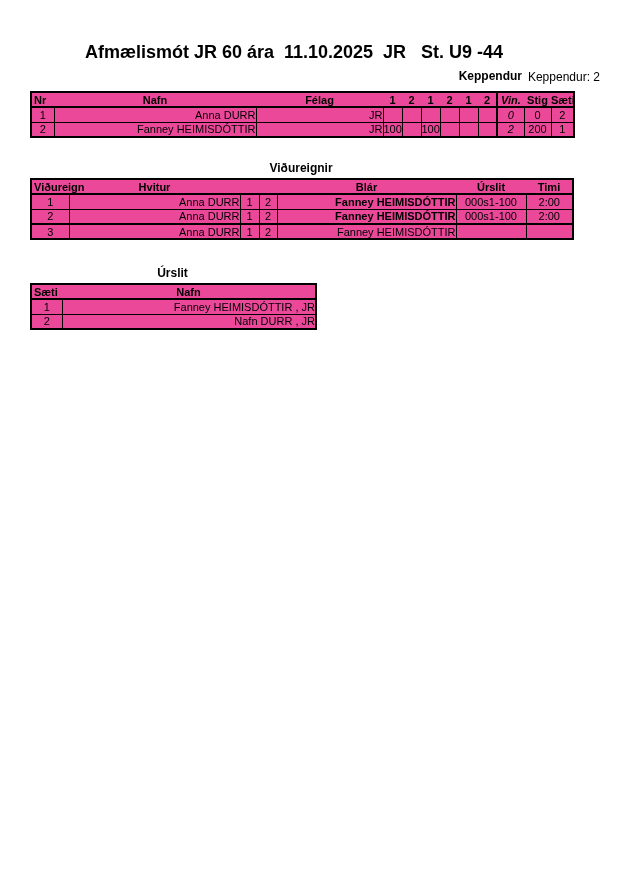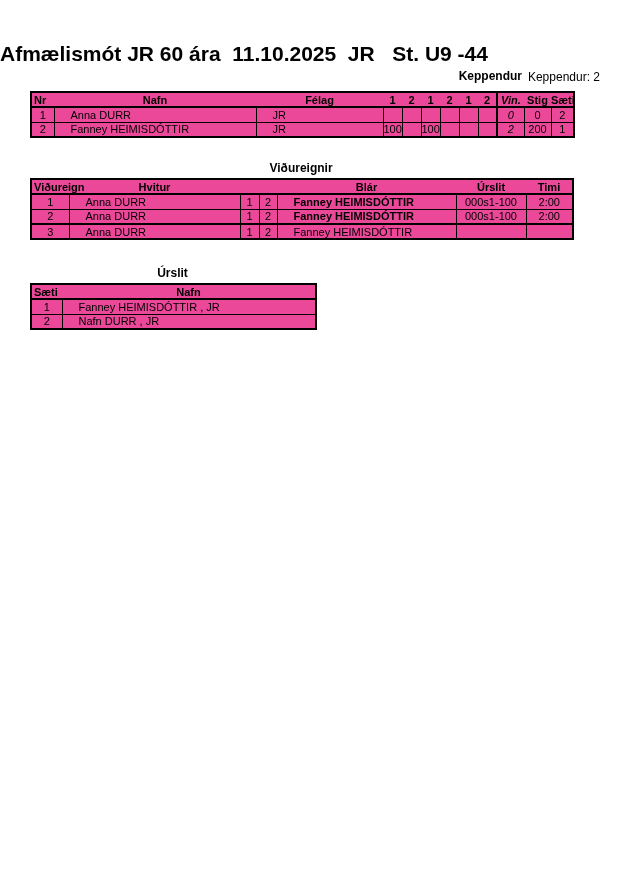--- a/index.html
+++ b/index.html
@@ -6,21 +6,21 @@
   body {
     width: 630px; height: 891px;
     background: #ffffff;
     color: #000000;
     font-family: "Liberation Sans", sans-serif;
     position: relative;
     overflow: hidden;
   }
   .page-title {
     position: absolute; top: 42px; left: 0; width: 588px;
-    font-weight: bold; font-size: 21px;
+    text-align: center; font-weight: bold; font-size: 18px;
     white-space: pre;
   }
   .section-title {
     position: absolute; font-weight: bold; font-size: 12px;
     text-align: center; white-space: pre;
   }
   #title-keppendur  { top: 69px;  left: 0;    width: 522px; text-align: right; }
   #title-vidureignir{ top: 161px; left: 30px; width: 542px; }
   #title-urslit     { top: 266px; left: 30px; width: 285px; }
   .participants-count {
@@ -39,21 +39,21 @@
   tr { height: 15px; }
   th, td {
     padding: 0; font-size: 11px; white-space: nowrap;
     vertical-align: middle;
   }
   th {
     font-weight: bold; border: none; border-bottom: 2px solid #000;
     overflow: visible; text-align: center;
   }
   td { border: 1px solid #000; overflow: hidden; text-align: center; }
-  .l  { text-align: left; padding-left: 16px; }
+  .l  { text-align: right; padding-left: 16px; }
   th.hl { text-align: left; padding-left: 2px; }
   .thick-left { border-left: 2px solid #000 !important; font-style: italic; }
   tr.thick-top td { border-top: 2px solid #000; }
   .bold { font-weight: bold; }
 </style>
 </head>
 <body>
 
 <div class="page-title">Afmælismót JR 60 ára  11.10.2025  JR   St. U9 -44</div>
 <div class="section-title" id="title-keppendur">Keppendur</div>

